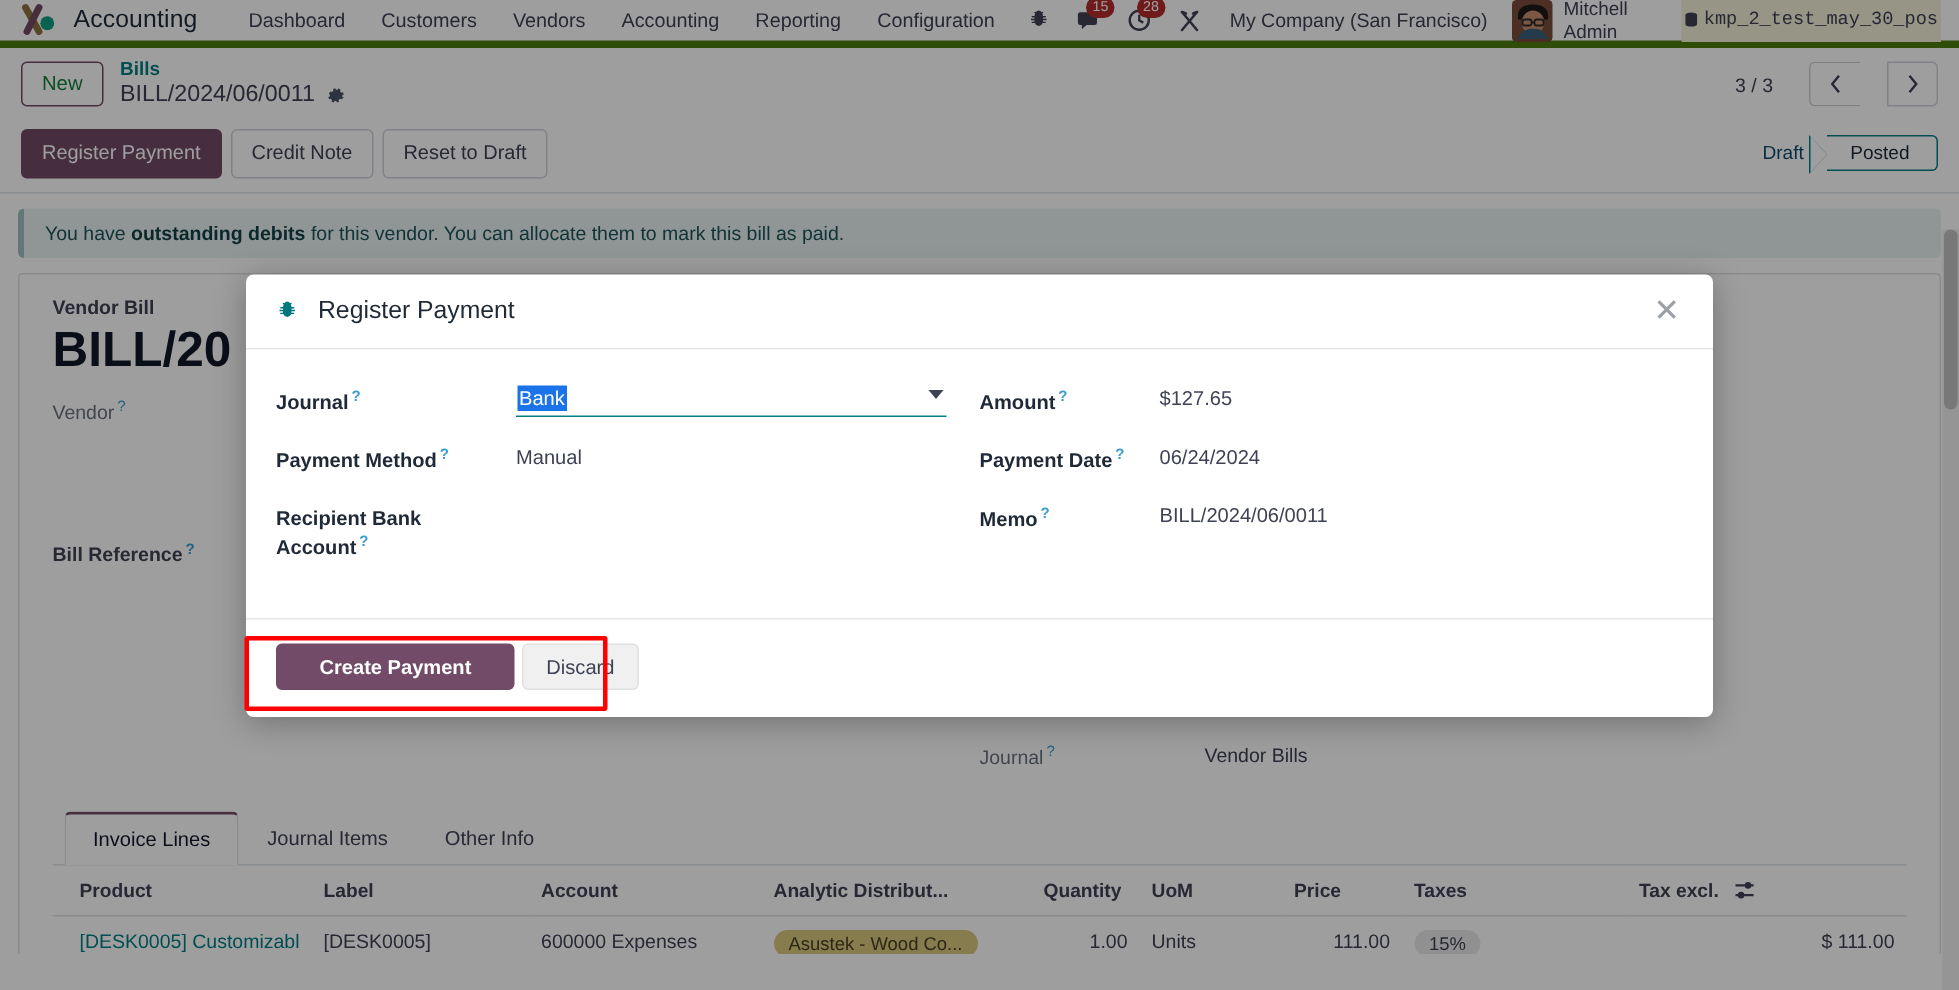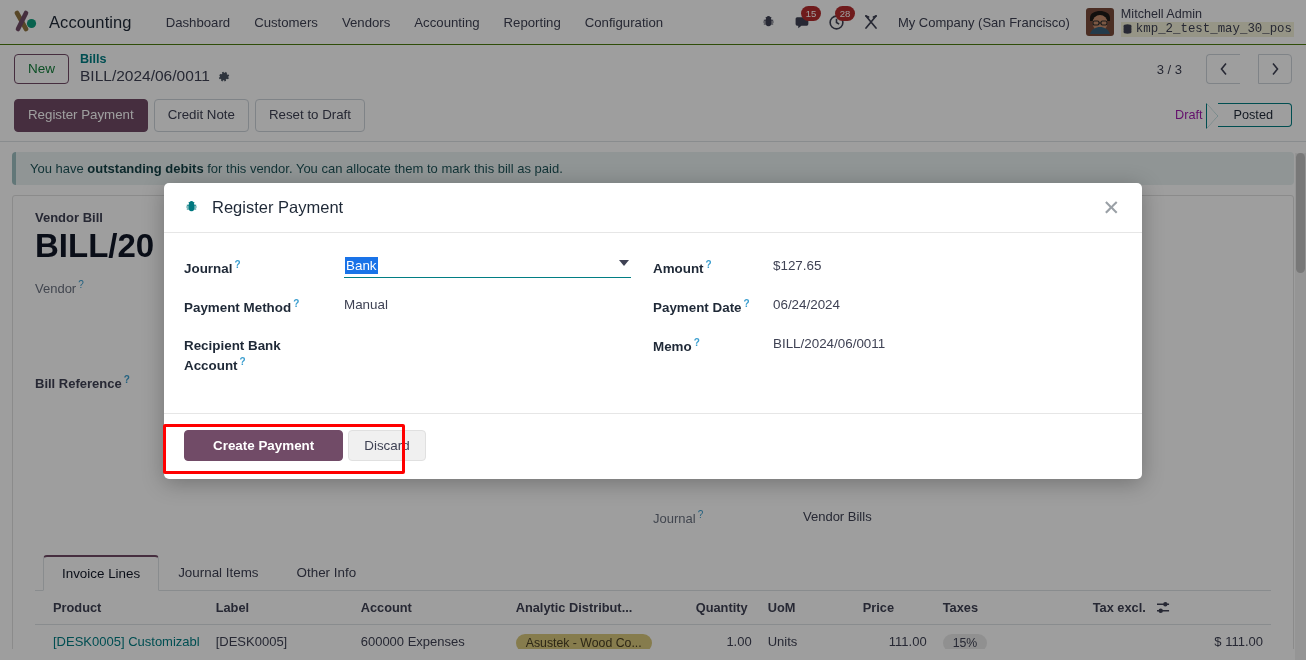--- a/index.html
+++ b/index.html
@@ -9,24 +9,24 @@
     overflow: hidden;
     font-family: "Liberation Sans", sans-serif;
     font-size: 13px;
     color: #374151;
     background: #ffffff;
   }
   #app { position: relative; width: 1306px; height: 660px; overflow: hidden; background:#ffffff; }
 
   
   .navbar {
-    height: 45px; background: #ffffff;
+    height: 32px; background: #ffffff;
     display: flex; align-items: center;
     padding: 0 12px 0 14px;
-    border-bottom: 1px solid #4d7c0f;
+    border-bottom: 5px solid #4d7c0f;
     position: relative; z-index: 2;
   }
   .brand { display: flex; align-items: center; gap: 9px; margin-right: 22px; }
   .brand-logo { width: 26px; height: 26px; position: relative; display:block; }
   .brand-name { font-size: 16.5px; color: #1f2937; font-weight: 400; letter-spacing: .1px; }
   .navmenu { display: flex; align-items: center; gap: 0; }
   .navmenu-item {
     font-size: 13.2px; color: #3f4254; padding: 6px 12px; border-radius: 3px;
     cursor: pointer; white-space: nowrap;
   }
@@ -39,21 +39,21 @@
   .badge-count {
     position: absolute; top: 0px; right: -1px;
     background: #b32d2e; color: #fff;
     font-size: 9.5px; line-height: 1;
     border-radius: 9px; padding: 2.5px 4.5px 2.5px 4.5px;
     min-width: 17px; text-align: center; font-weight: 500;
   }
   .company-name { font-size: 13px; color: #3f4254; padding: 6px 10px; cursor:pointer; white-space: nowrap; }
   .user-block { display: flex; align-items: center; gap: 7px; padding-left: 6px; cursor: pointer; }
   .avatar { width: 28px; height: 28px; border-radius: 3px; overflow:hidden; display:block; }
-  .user-text { display: flex; flex-direction: column; line-height: 1.18; }
+  .user-text { display: flex; flex-direction: row; line-height: 1.18; }
   .user-name { font-size: 12.6px; color: #3f4254; }
   .user-db { font-size: 12.4px; color: #3f4254; font-family: "Liberation Mono", monospace;
              background: #f2f0d8; padding: 0 2px; display:flex; align-items:center; gap:4px; }
 
   
   .control-panel { background: #fff; border-bottom: 1px solid #dee2e6; position: relative; z-index: 2; }
   .cp-top { display: flex; align-items: center; padding: 7px 14px 7px 14px; min-height: 48px; }
   .btn-new {
     border: 1px solid #714b67; color: #15803d; background: #fff;
     border-radius: 4px; padding: 5px 13px; font-size: 13.5px; cursor: pointer;
@@ -75,21 +75,21 @@
   .cp-bottom { display: flex; align-items: center; padding: 6px 14px 9px 14px; }
   .stat-btn {
     border-radius: 4px; padding: 6px 13px; font-size: 13.3px; cursor: pointer;
     border: 1px solid transparent; margin-right: 6px; line-height: 1.4;
   }
   .stat-btn.primary { background: #714b67; color: #fff; border-color: #714b67; }
   .stat-btn.secondary { background: #fff; color: #3f4254; border-color: #ced4da; }
 
   .statusbar { margin-left: auto; display: flex; align-items: center; }
   .status-step {
-    font-size: 12.7px; padding: 5px 15px 5px 18px; color: #a21caf;
+    font-size: 12.7px; padding: 5px 15px 5px 18px; color: #0c4a6e;
     position: relative; cursor: pointer; background: transparent;
   }
   .status-step.active {
     color: #1f2937; font-weight: 400;
     border: 1px solid #017e84; border-left: none;
     border-radius: 0 4px 4px 0; background: #fff;
     padding: 4px 18px 4px 16px;
   }
   .status-step.active::before {
     content: ""; position: absolute; left: -12px; top: -1px;

